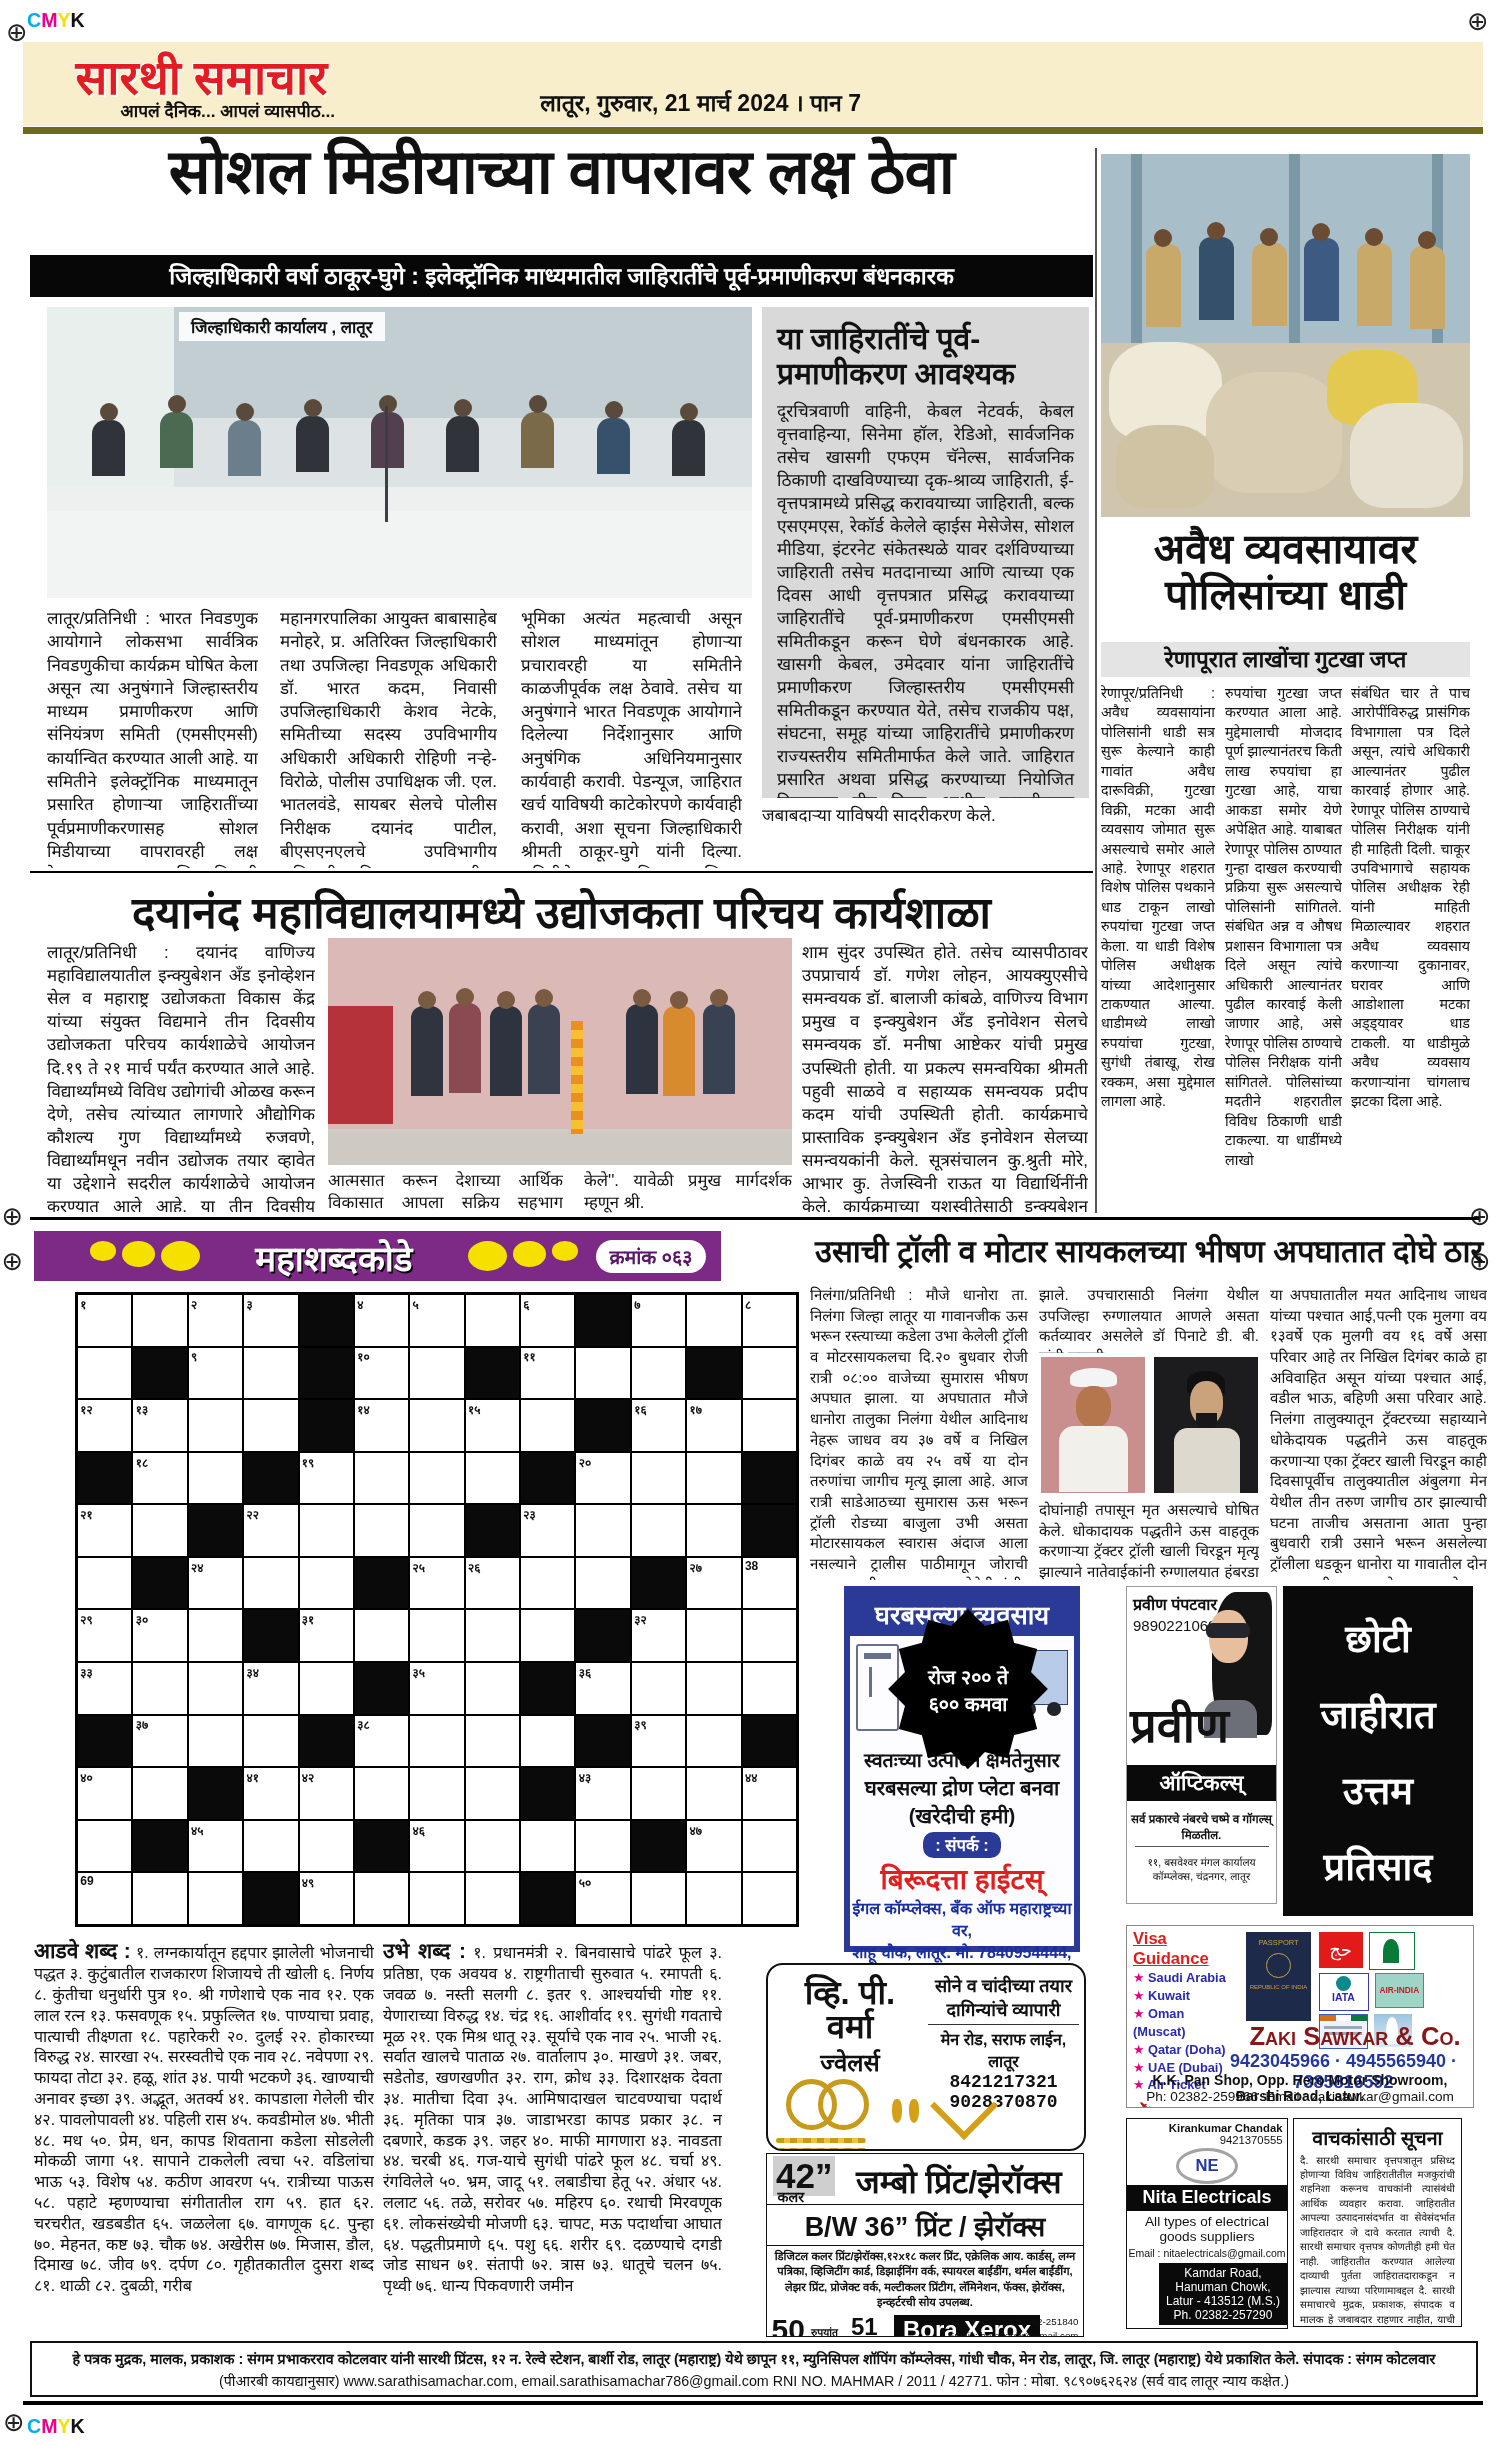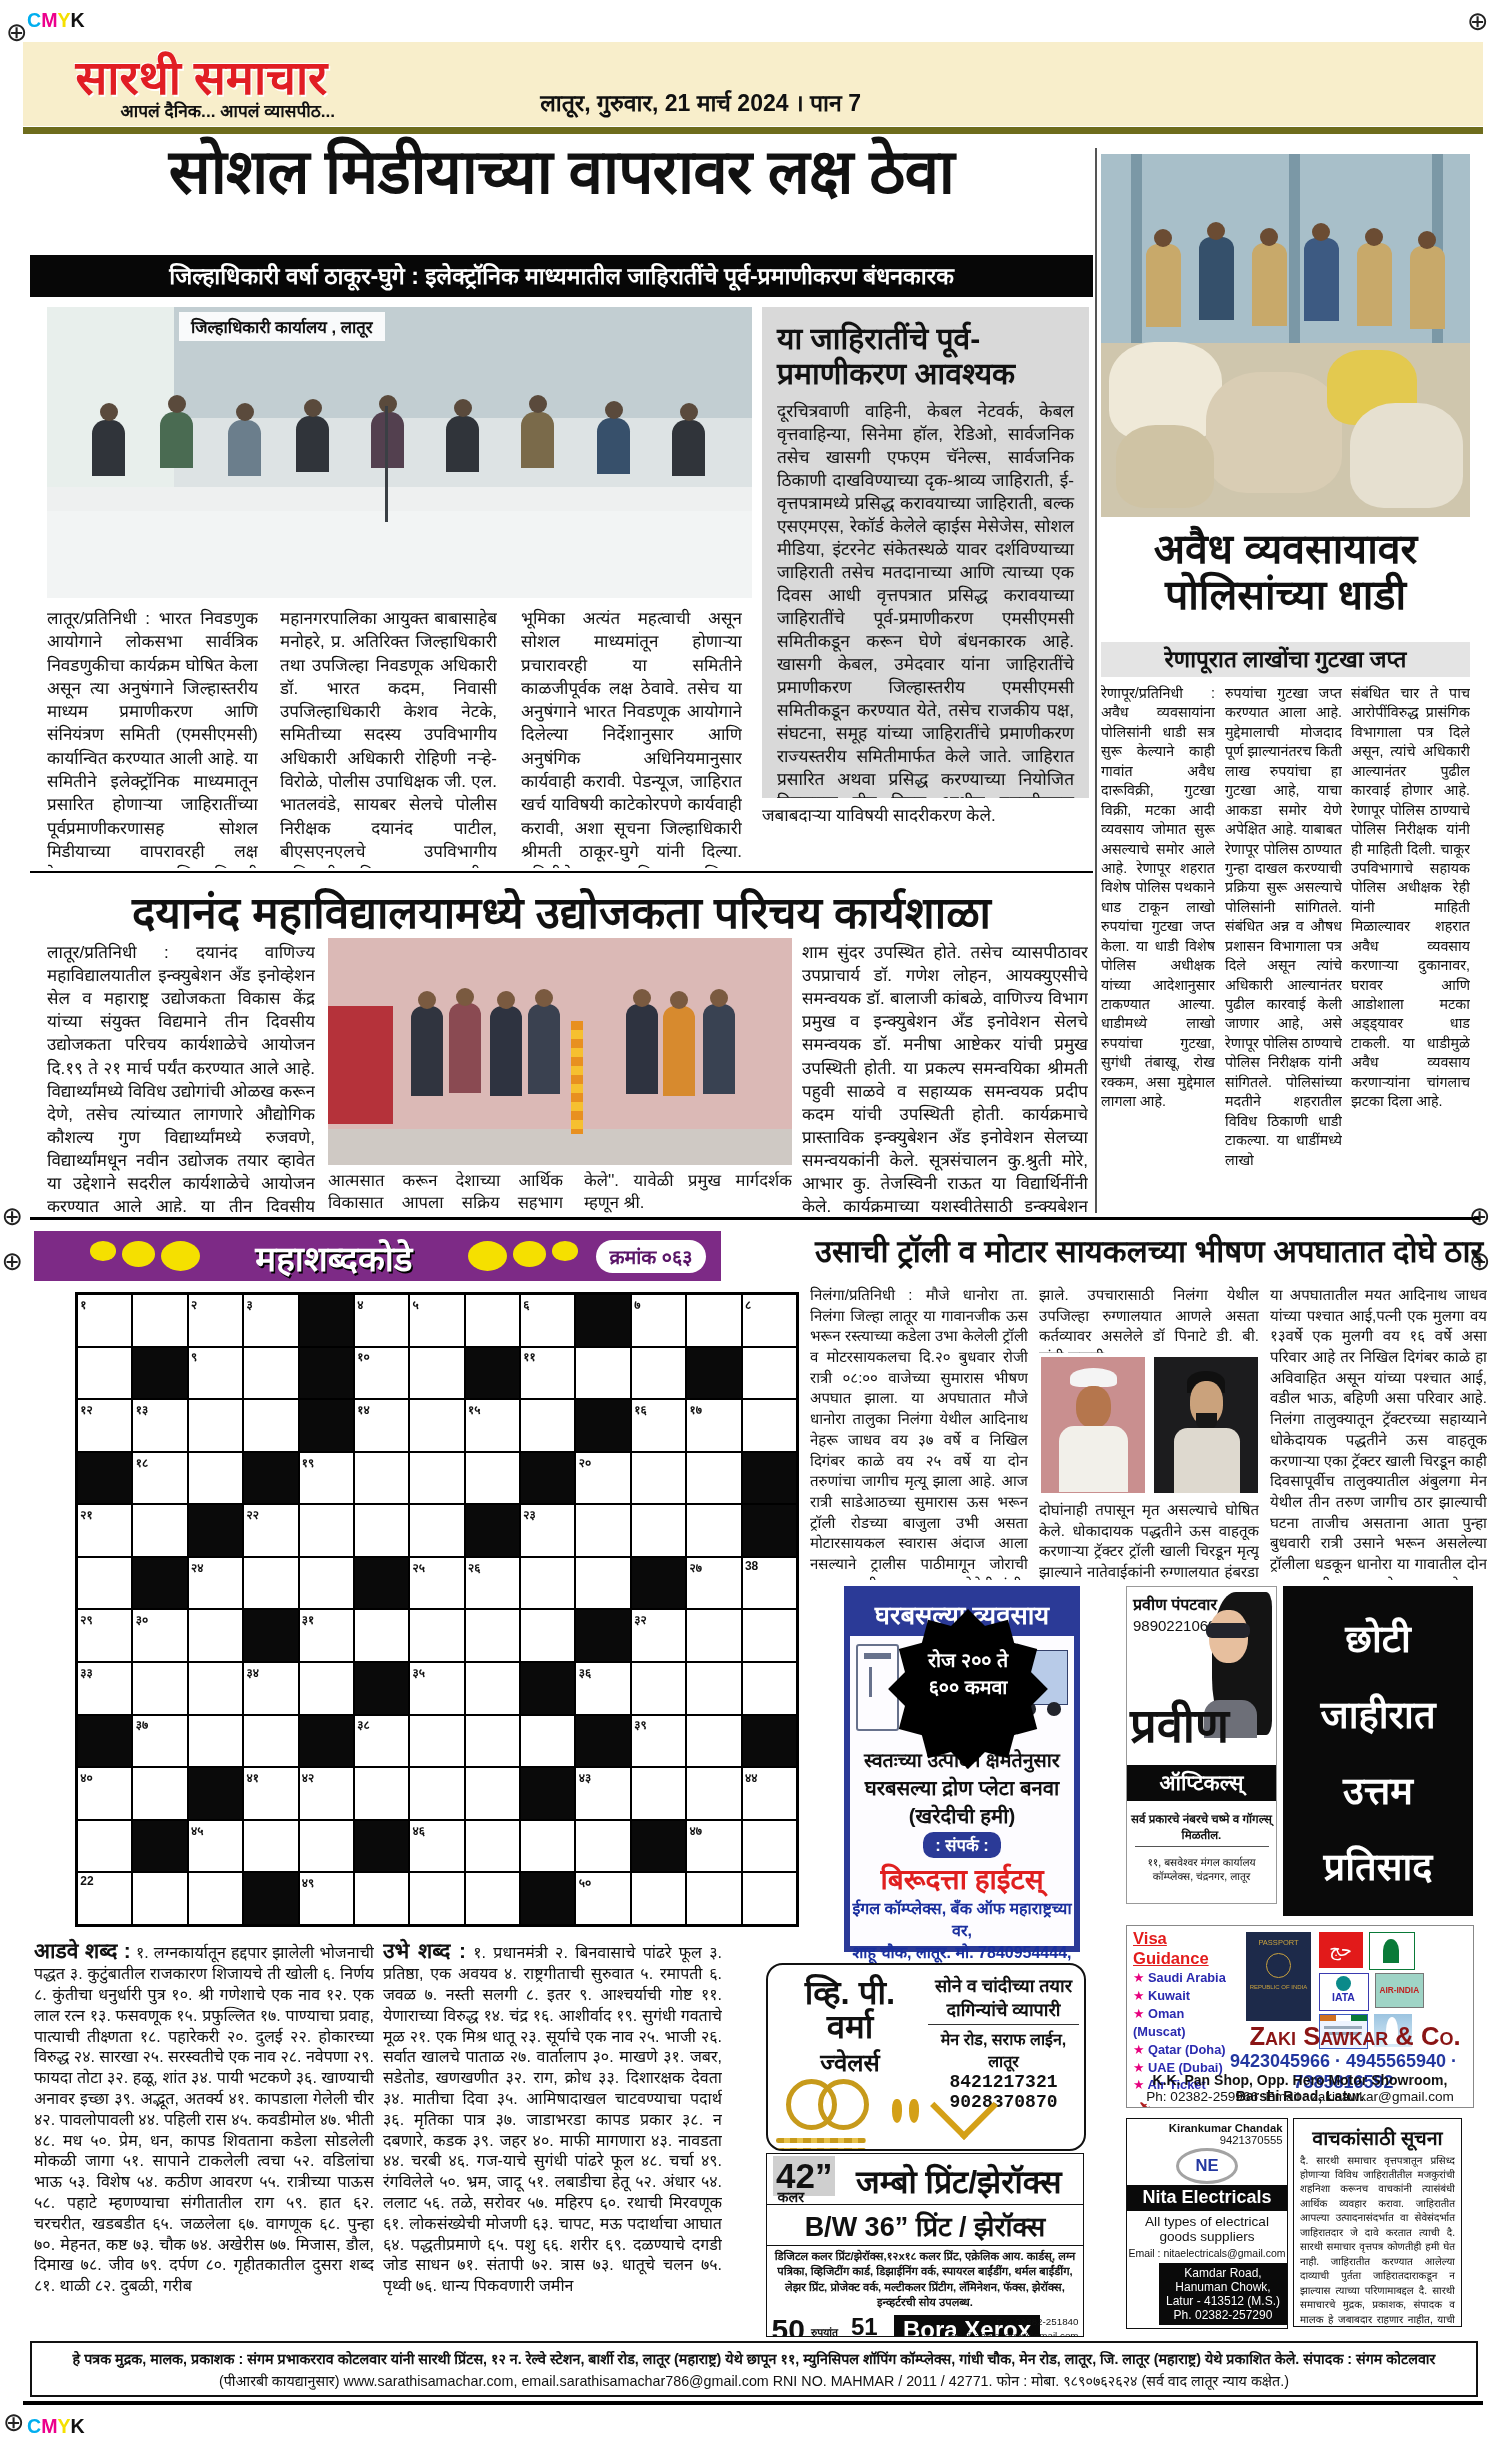--- a/index.html
+++ b/index.html
@@ -407,21 +407,21 @@
       </div>
       <div class="cw-cell"></div>
       <div class="cw-cell"></div>
       <div class="cw-cell"></div>
       <div class="cw-cell black"></div>
       <div class="cw-cell">
         <span class="cw-num">४७</span>
       </div>
       <div class="cw-cell"></div>
       <div class="cw-cell">
-        <span class="cw-num">22</span>
+        <span class="cw-num">69</span>
       </div>
       <div class="cw-cell"></div>
       <div class="cw-cell"></div>
       <div class="cw-cell black"></div>
       <div class="cw-cell">
         <span class="cw-num">४९</span>
       </div>
       <div class="cw-cell"></div>
       <div class="cw-cell"></div>
       <div class="cw-cell"></div>
@@ -468,21 +468,21 @@
           <div style="margin:7.5px 10.5px;height:30px;border-left:3px solid #67718c;"></div>
       </div>
       <div class="abs" style="right:6px;top:13.6px;width:51px;height:53px;background:#b8cbe8;border:1.5px solid #33406b;">
         <div style="position:absolute;bottom:-12px;left:6px;width:13.6px;height:13.6px;border-radius:50%;background:#22242c;"></div>
         <div style="position:absolute;bottom:-12px;right:6px;width:13.6px;height:13.6px;border-radius:50%;background:#22242c;"></div>
       </div>
       <div class="burst abs ctr" style="left:54px;top:0px;width:128px;height:105px;">
         <i></i>
           <i class="r2"></i>
           <i class="r3"></i>
-        <div class="abs" style="left:0;top:10px;width:100%;z-index:2;">
+        <div class="abs" style="left:0;top:27px;width:100%;z-index:2;">
           <span style="display:block;font-size:19.6px;">रोज २०० ते</span>
           <span style="display:block;font-size:19.6px;">६०० कमवा</span>
         </div>
       </div>
     </div>
     <div class="ctr b" style="font-size:19.6px;margin-top:4.5px;">स्वतःच्या उत्पादन क्षमतेनुसार</div>
     <div class="ctr b" style="font-size:20.3px;">घरबसल्या द्रोण प्लेटा बनवा</div>
     <div class="ctr b" style="font-size:20.3px;">(खरेदीची हमी)</div>
     <div class="ctr" style="margin-top:3px;"><span class="pill" style="font-size:16.6px;">: संपर्क :</span></div>
     <div class="ctr b red" style="font-size:28px;margin-top:1.5px;">बिरूदत्ता हाईटस्</div>

